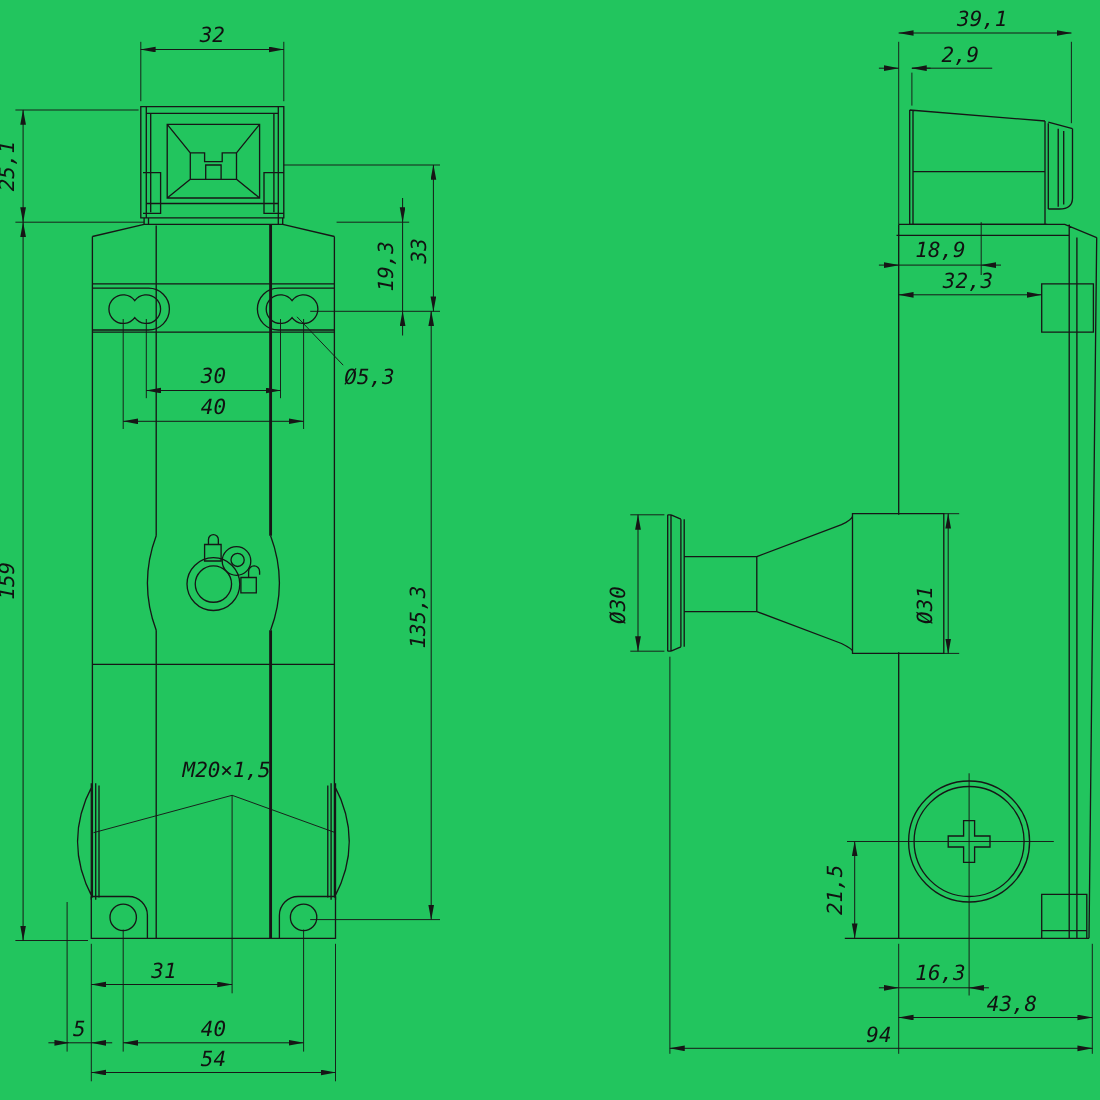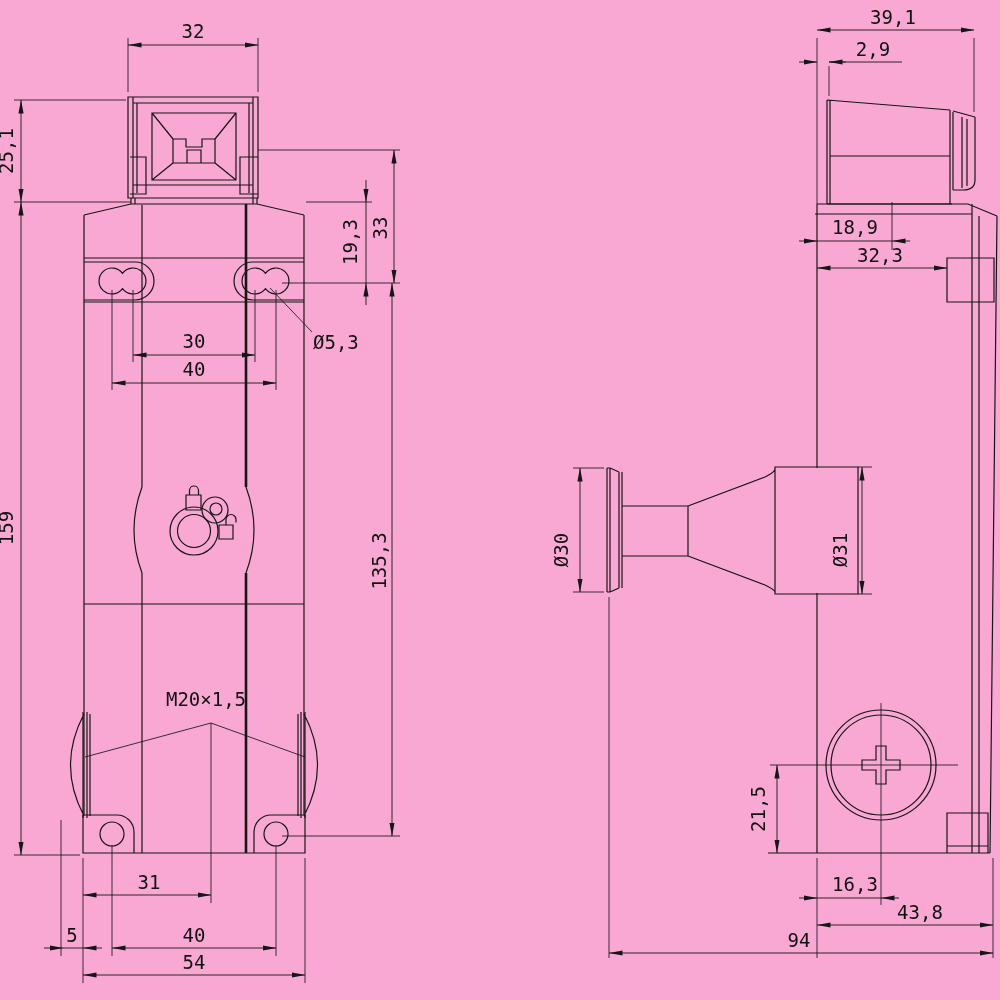--- a/index.html
+++ b/index.html
@@ -1,16 +1,16 @@
 <!DOCTYPE html>
 <html><head>
 <meta charset="utf-8">
 <style>
   html,body{margin:0;padding:0;background:#ffffff;}
-  .canvas{width:1000px;height:1000px;background:#f9a8d4;position:relative;}
+  .canvas{width:1000px;height:1000px;background:#22c55e;position:relative;font-style:italic;}
   svg{display:block;}
   .geo{fill:none;stroke:#161616;stroke-width:1.2;}
   .geo-thick{fill:none;stroke:#161616;stroke-width:2.6;}
   .dim{fill:none;stroke:#161616;stroke-width:0.9;}
   .ext{fill:none;stroke:#161616;stroke-width:0.85;}
   .dim-text{font-family:"DejaVu Sans Mono", monospace;font-size:19px;fill:#111;}
   .mid{text-anchor:middle;}
 </style>
 </head>
 <body>

